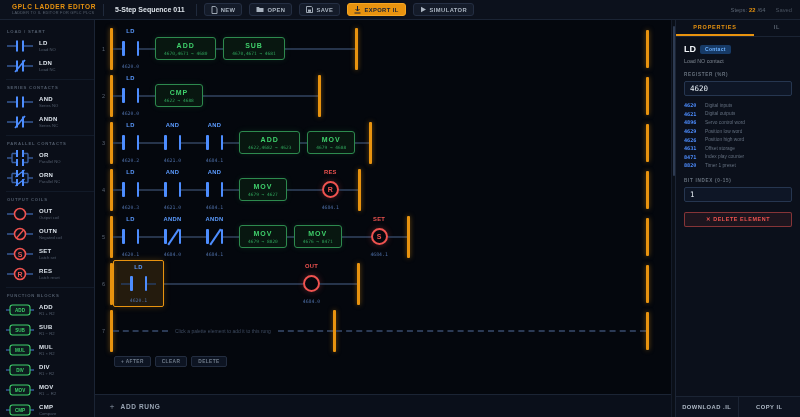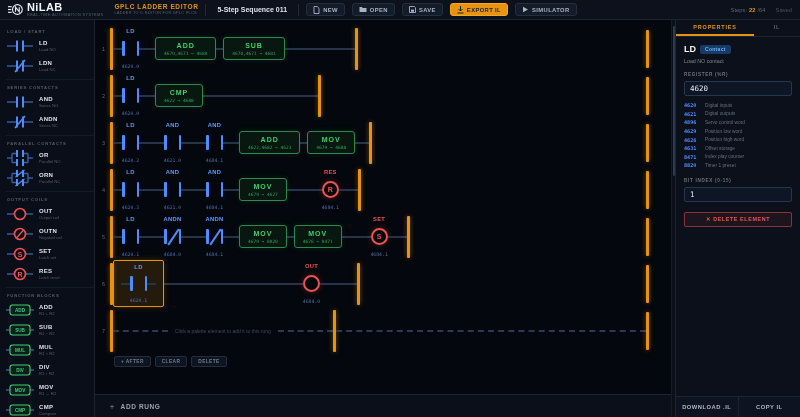--- a/index.html
+++ b/index.html
@@ -128,35 +128,20 @@
   .pfooter{height:21px;border-top:1px solid var(--border);display:flex;flex-shrink:0;}
   .pfbtn{flex:1;background:#0d1320;border:none;color:#aeb9c6;font-size:5.8px;
     font-weight:bold;letter-spacing:.5px;cursor:pointer;}
   .pfbtn + .pfbtn{border-left:1px solid var(--border);}
 </style>
 </head>
 <body>
 
 <div class="app">
   <header>
-    <div class="logo">
-      <svg width="15" height="15" viewBox="0 0 16 16">
-        <g stroke="#e8eef5" stroke-width="1.2" fill="none">
-          <line x1="0" y1="5" x2="4" y2="5"></line>
-            <line x1="-1" y1="8" x2="3.5" y2="8"></line>
-            <line x1="0" y1="11" x2="4" y2="11"></line>
-          <circle cx="10" cy="8" r="5.2"></circle>
-          <path d="M8 10.5V5.5l4 5V5.5"></path>
-        </g>
-      </svg>
-      <div class="brandcol">
-        <span class="brand">NiLAB</span>
-        <span class="tagline">REAL-TIME AUTOMATION SYSTEMS</span>
-      </div>
-    </div>
     <div class="apptitle">
       <span class="t1">GPLC LADDER EDITOR</span>
       <span class="t2">LADDER TO IL EDITOR FOR GPLC PLCS</span>
     </div>
     <span class="vdiv"></span>
     <span class="docname">5-Step Sequence 011</span>
     <span class="vdiv"></span>
     <button class="hbtn">
       <svg width="7" height="8" viewBox="0 0 7 8">
           <path d="M1 .5h3.2L6 2.3V7.5H1z" fill="none" stroke="#aab4c0" stroke-width=".9"></path>

